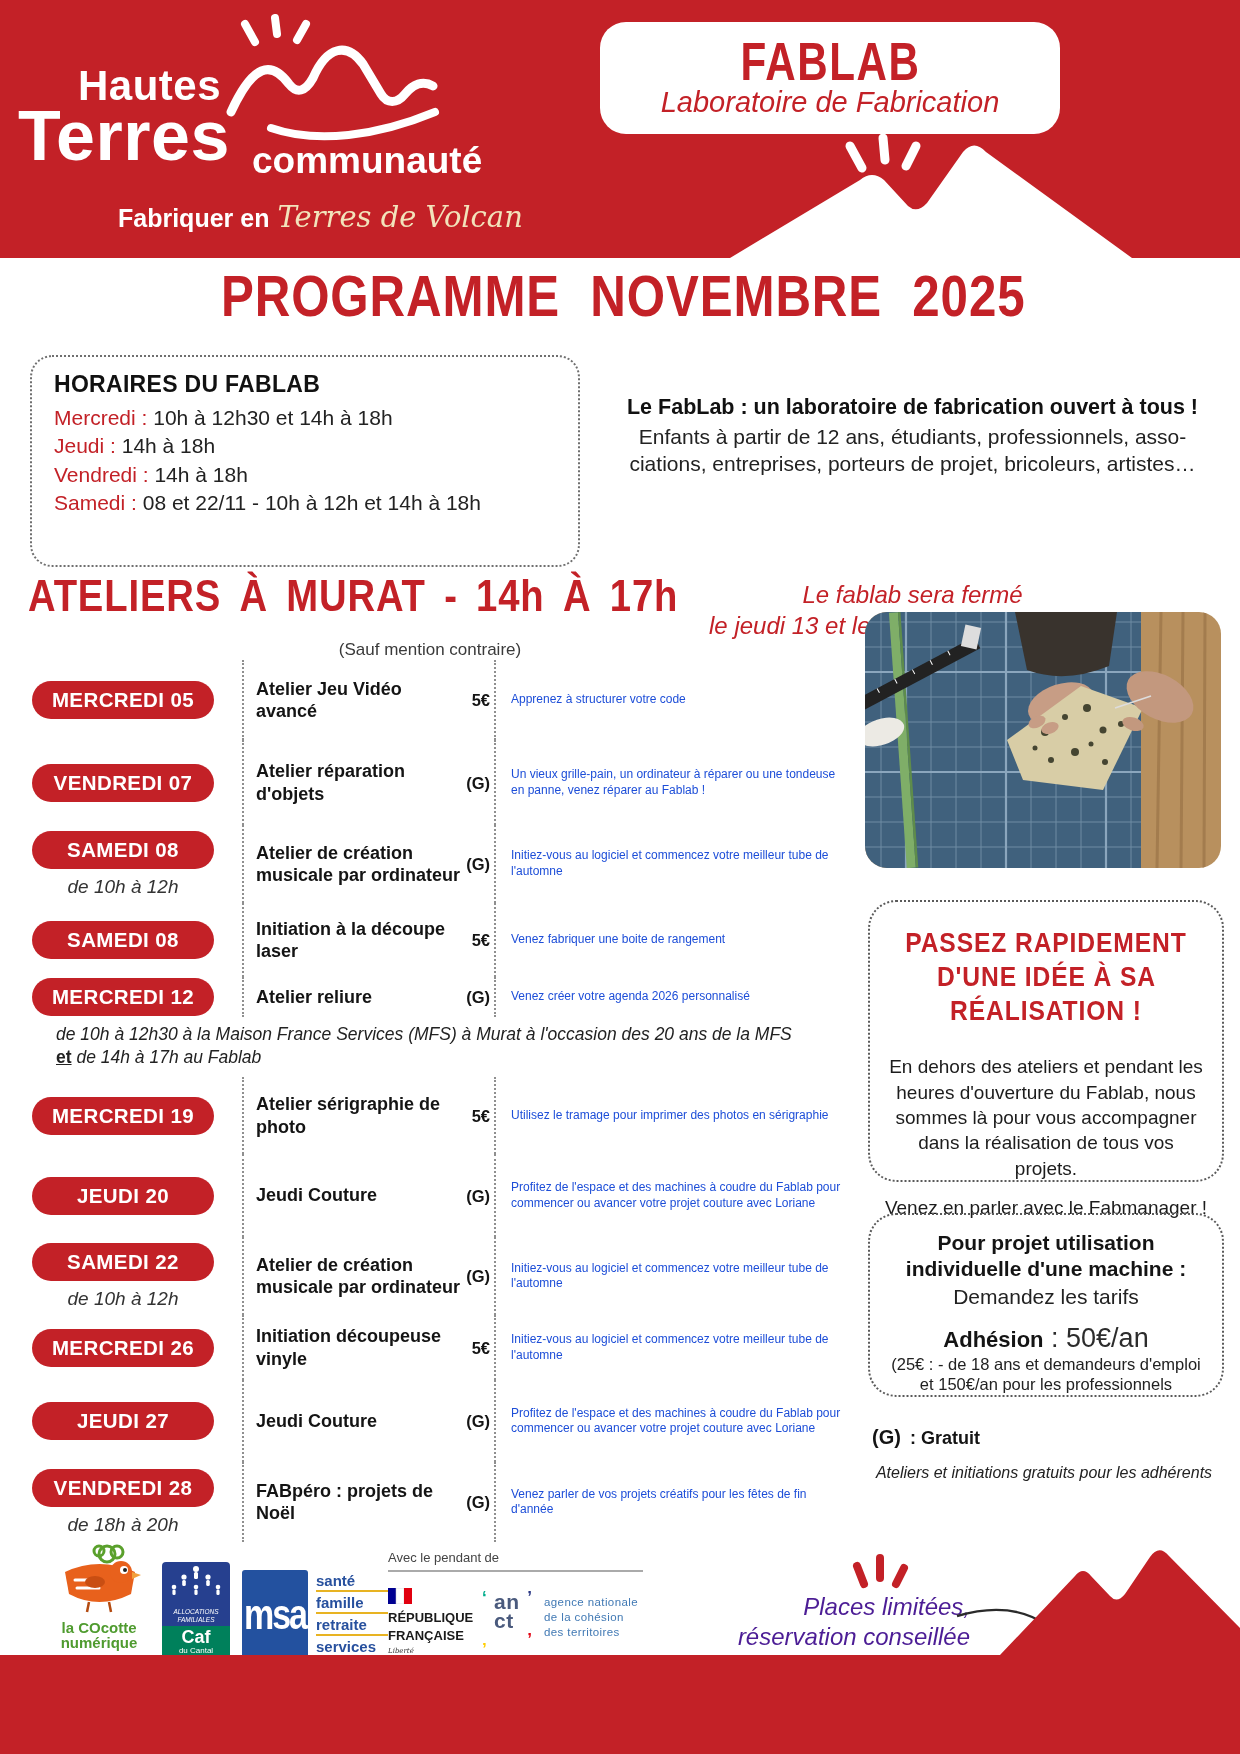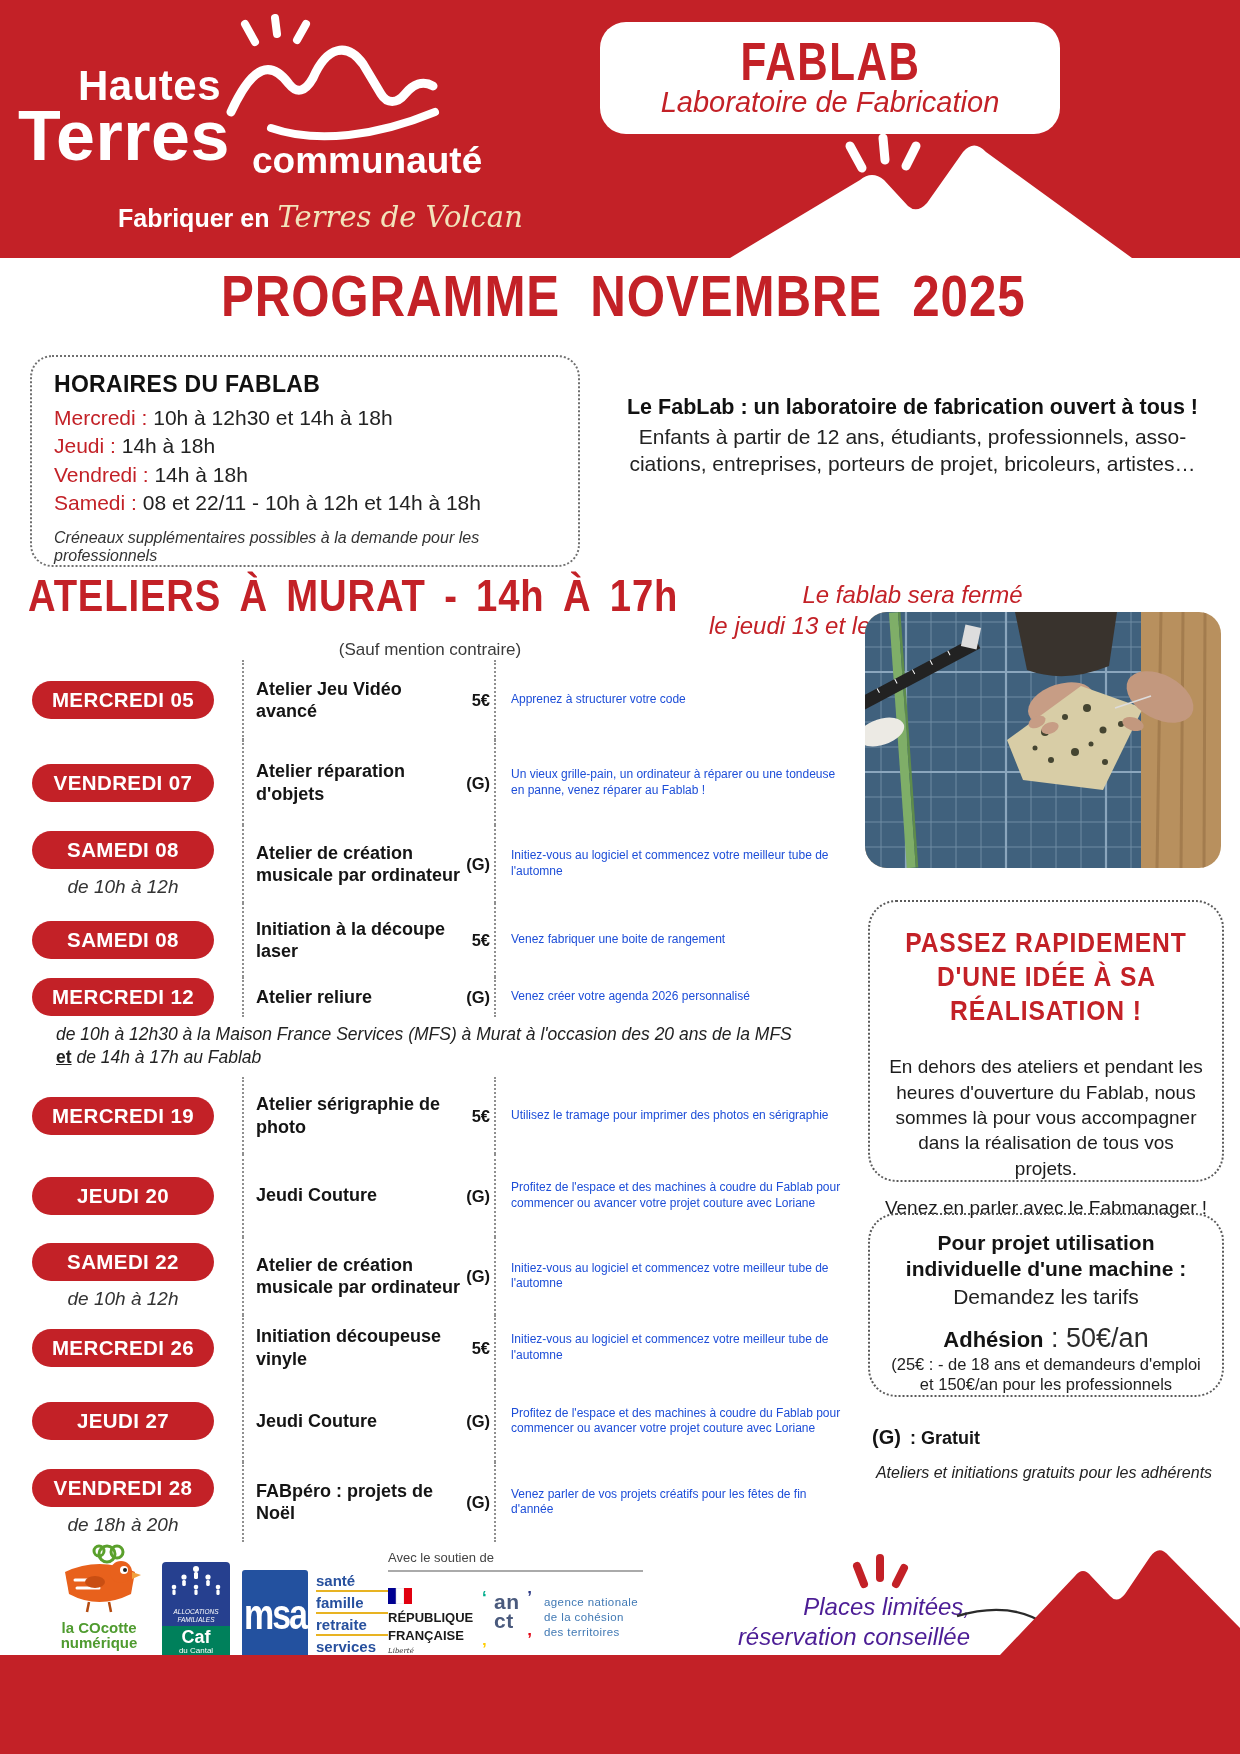--- a/index.html
+++ b/index.html
@@ -148,21 +148,20 @@
   </div>
 
   <div class="page-title"><span>PROGRAMME NOVEMBRE 2025</span></div>
 
   <div class="horaires">
     <div class="horaires-title">HORAIRES DU FABLAB</div>
     <div class="hline"><span class="day">Mercredi :</span> <span>10h à 12h30 et 14h à 18h</span></div>
     <div class="hline"><span class="day">Jeudi :</span> <span>14h à 18h</span></div>
     <div class="hline"><span class="day">Vendredi :</span> <span>14h à 18h</span></div>
     <div class="hline"><span class="day">Samedi :</span> <span>08 et 22/11 - 10h à 12h et 14h à 18h</span></div>
-    <div class="horaires-note">Créneaux supplémentaires possibles à la demande pour les professionnels</div>
   </div>
 
   <div class="intro">
     <div class="intro-bold">Le FabLab : un laboratoire de fabrication ouvert à tous !</div>
     <div class="intro-line">Enfants à partir de 12 ans, étudiants, professionnels, asso-</div>
     <div class="intro-line">ciations, entreprises, porteurs de projet, bricoleurs, artistes…</div>
   </div>
   <div class="closed">
     <div>Le fablab sera fermé</div>
     <div>le jeudi 13 et le vendredi 14 novembre</div>
@@ -485,21 +484,21 @@
       </div>
     <div class="msa-words">
       <div class="msa-word">santé</div>
       <div class="msa-word">famille</div>
       <div class="msa-word">retraite</div>
       <div class="msa-word">services</div>
     </div>
   </div>
 
   <div class="soutien">
-    <div class="soutien-label">Avec le soutien de</div>
+    <div class="soutien-label">Avec le pendant de</div>
     <div class="soutien-line"></div>
   </div>
 
   <div class="logo-rf">
     <svg width="24" height="16" viewBox="0 0 24 16">
       <rect width="8" height="16" fill="#000091"></rect>
         <rect x="8" width="8" height="16" fill="#ffffff" stroke="#cccccc" stroke-width=".5"></rect>
         <rect x="16" width="8" height="16" fill="#e1000f"></rect>
     </svg>
     <div class="rf-name">RÉPUBLIQUE</div>

